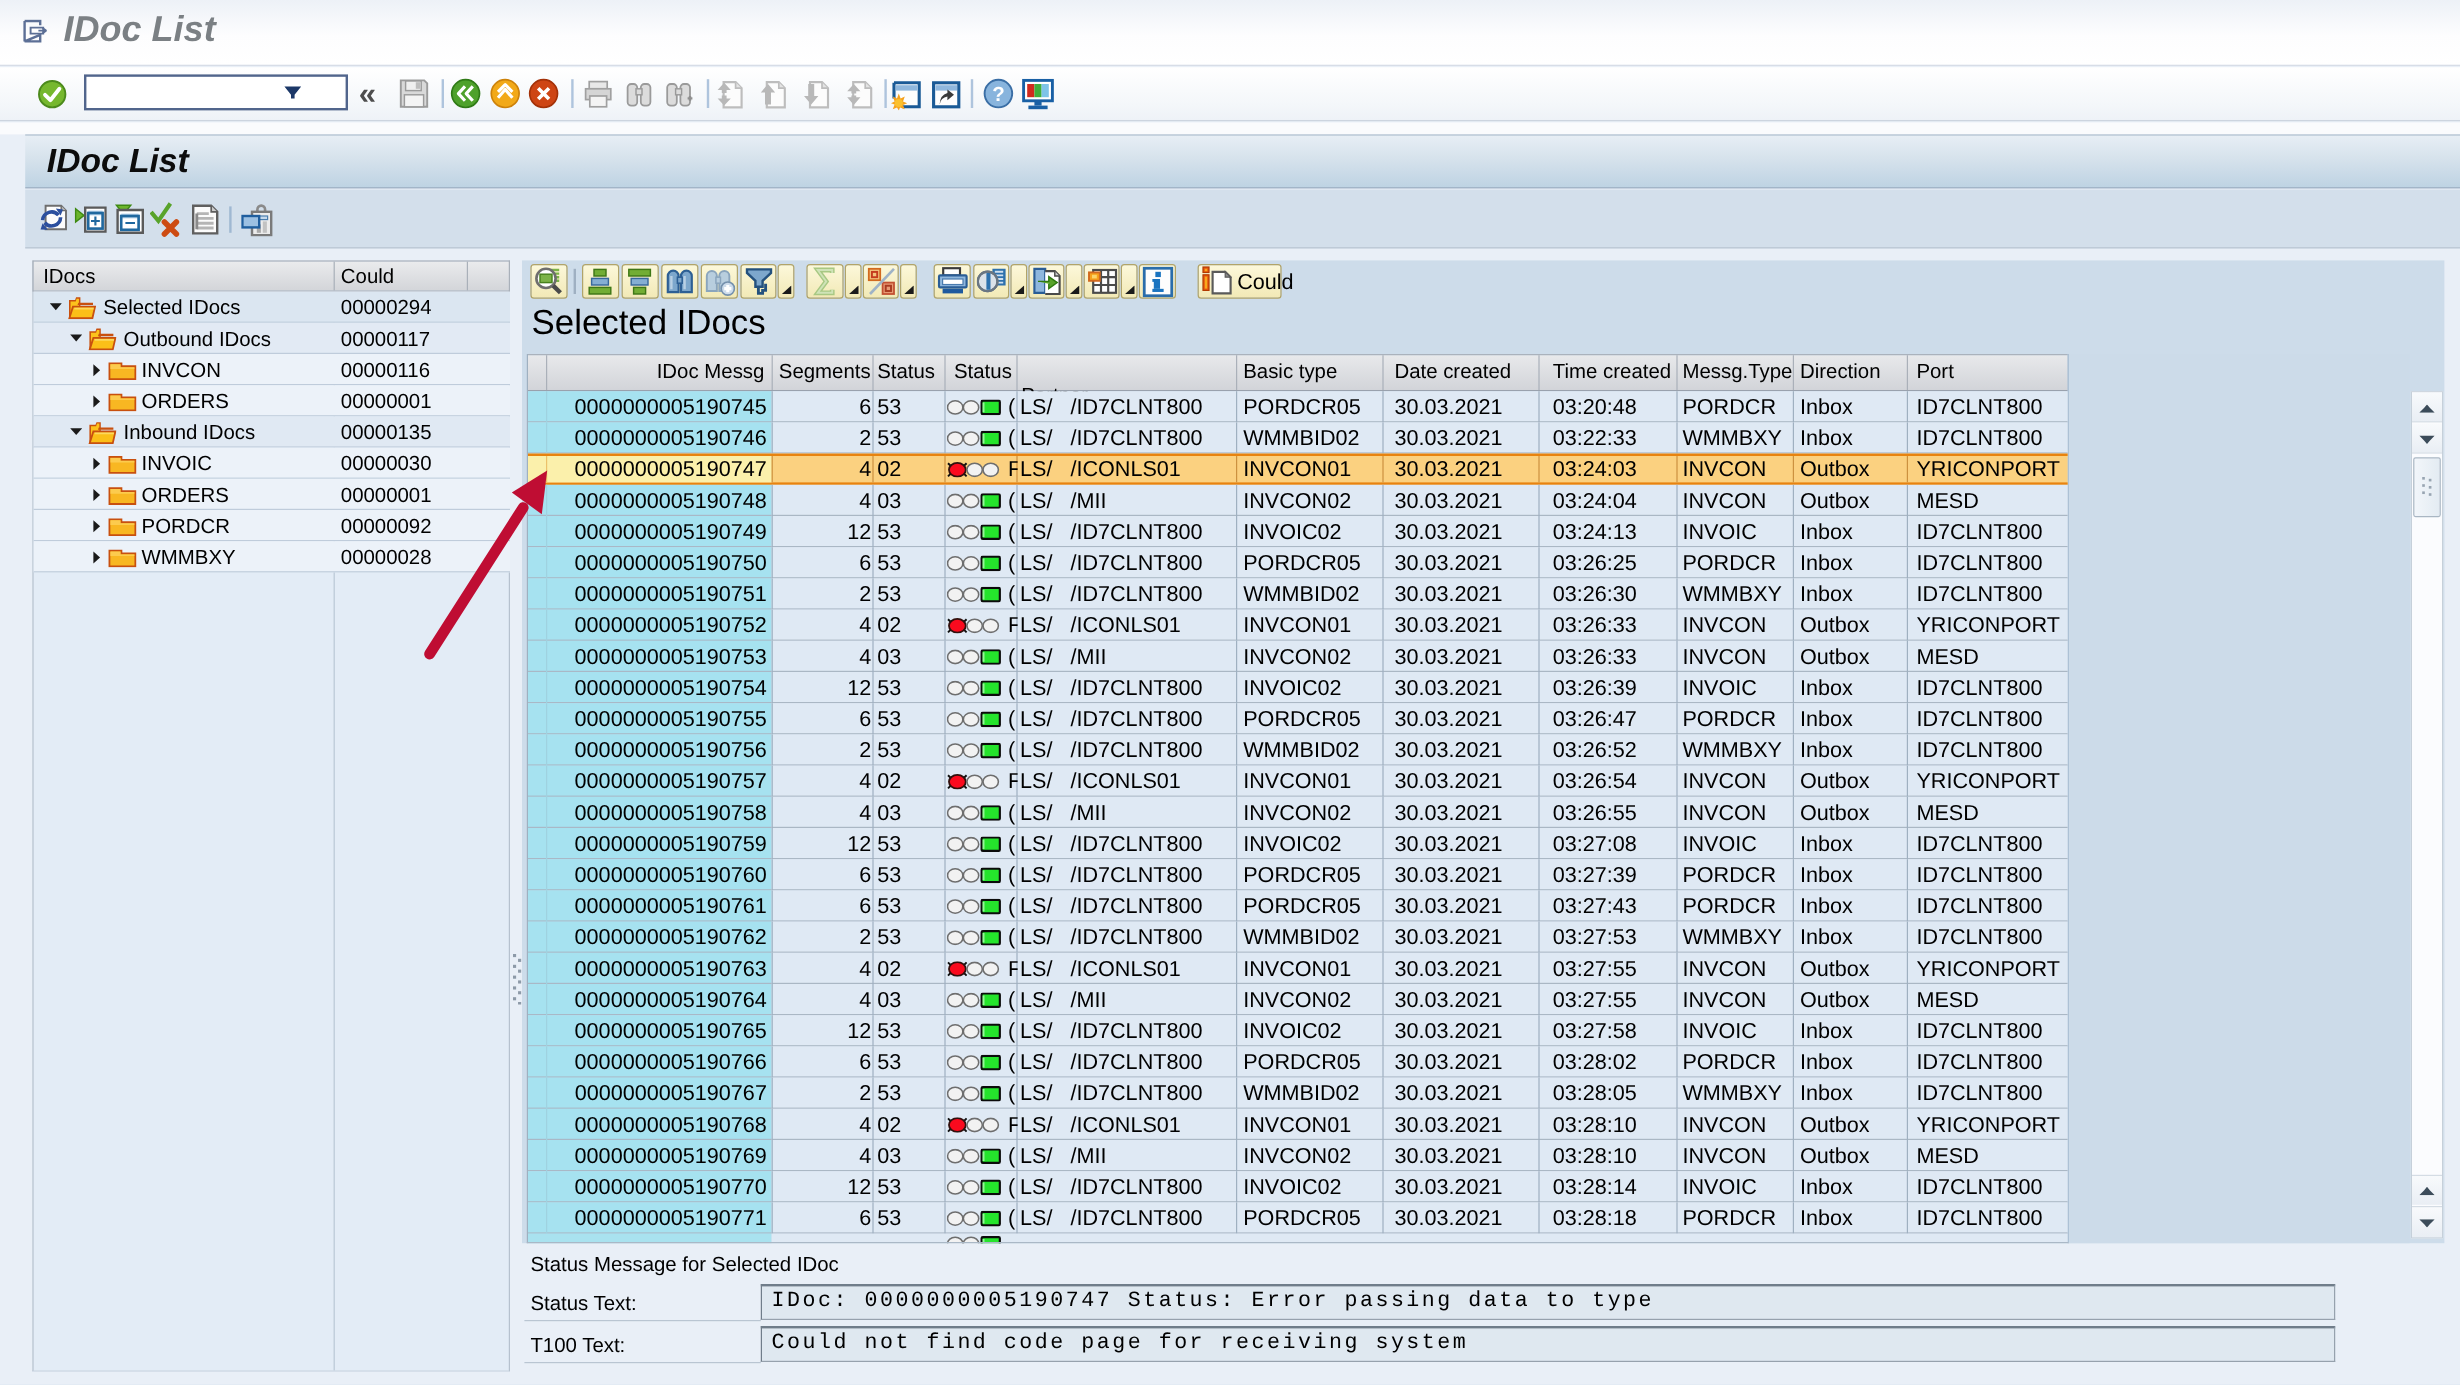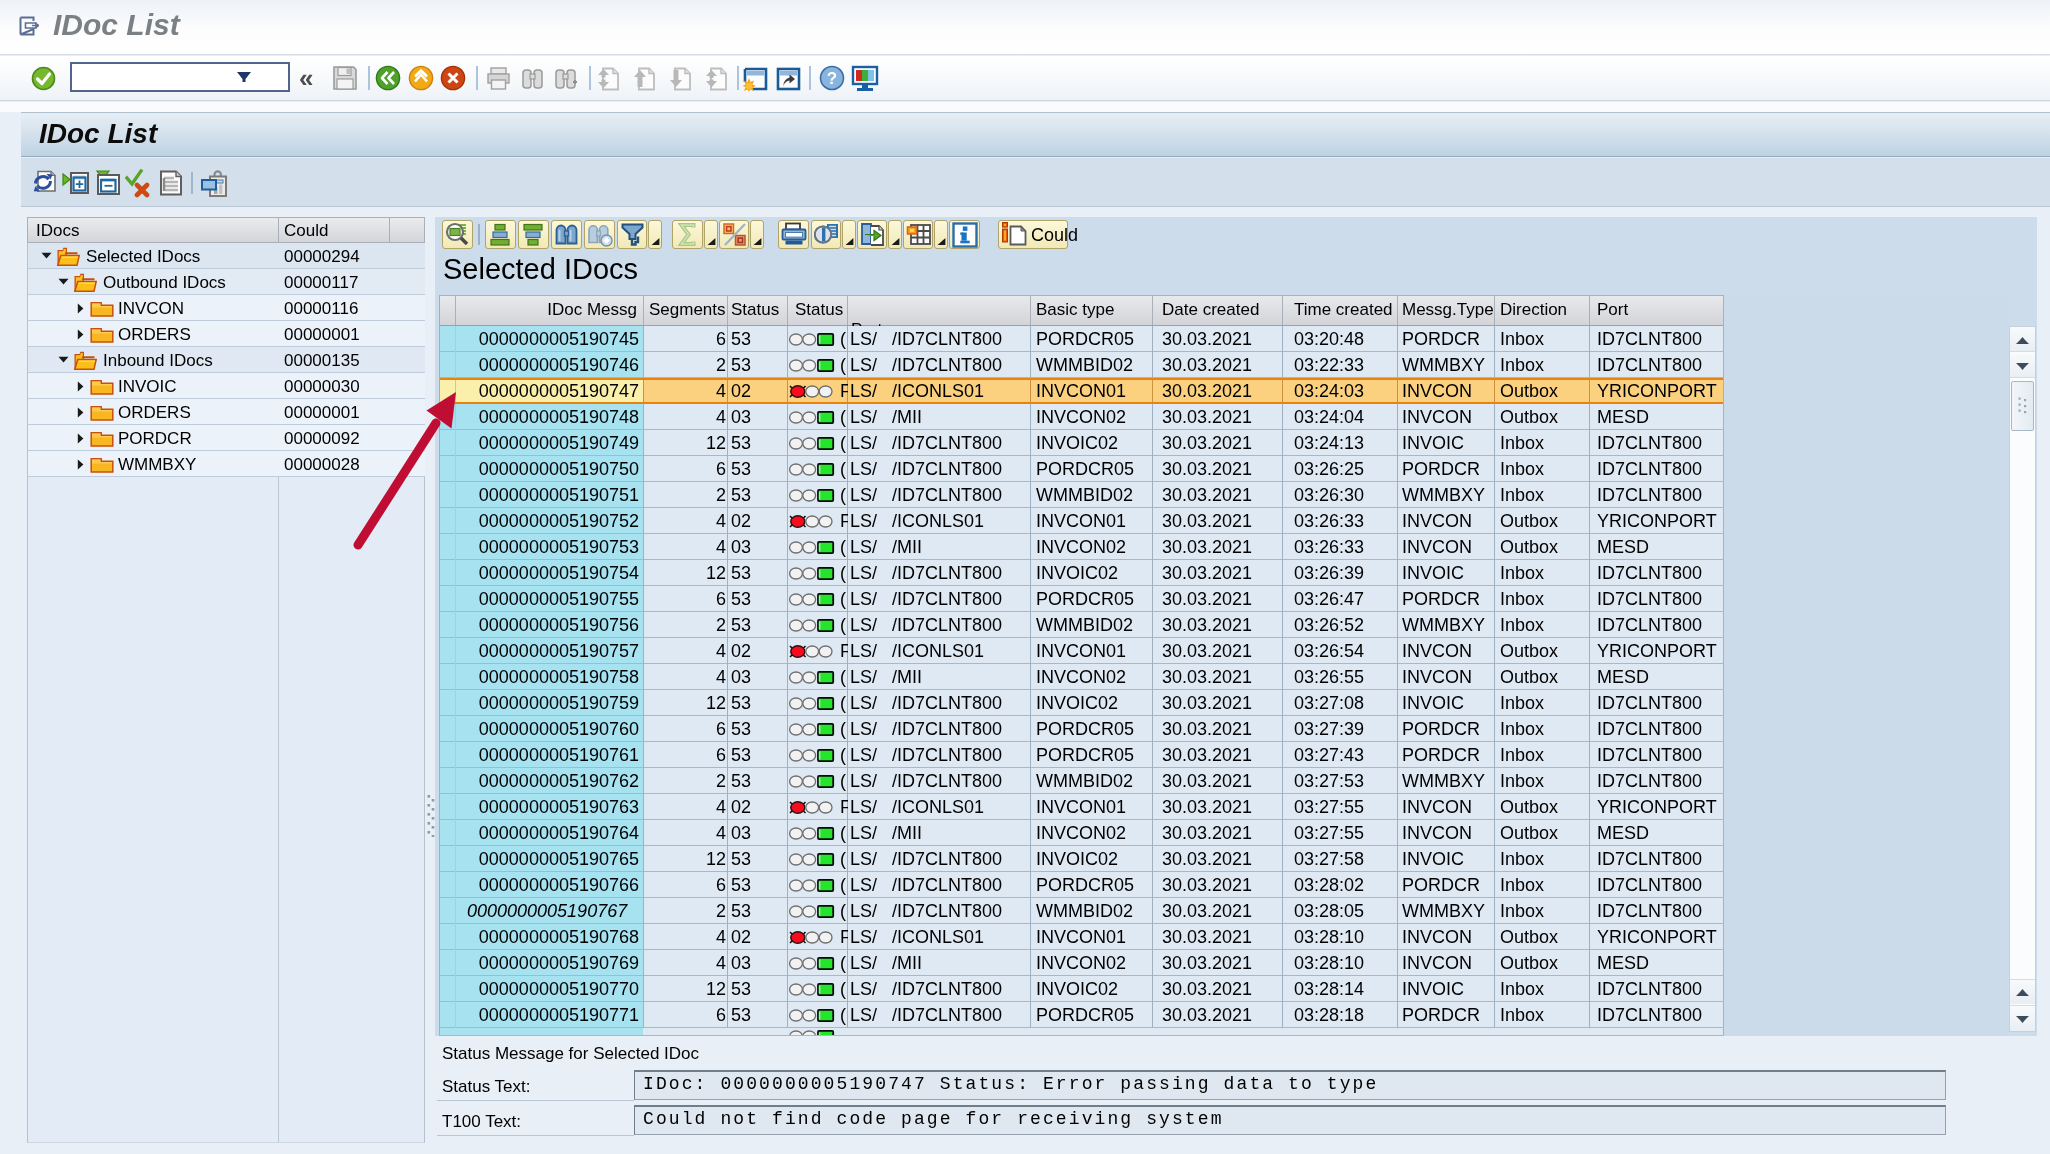--- a/index.html
+++ b/index.html
@@ -1216,21 +1216,21 @@
 <div class="ab" style="left:643px;top:898px;width:1px;height:26px;background:#9fb0c0;"></div>
 <div class="ab" style="left:727px;top:898px;width:1px;height:26px;background:#9fb0c0;"></div>
 <div class="ab" style="left:787px;top:898px;width:1px;height:26px;background:#9fb0c0;"></div>
 <div class="ab" style="left:847px;top:898px;width:1px;height:26px;background:#9fb0c0;"></div>
 <div class="ab" style="left:1030px;top:898px;width:1px;height:26px;background:#9fb0c0;"></div>
 <div class="ab" style="left:1152px;top:898px;width:1px;height:26px;background:#9fb0c0;"></div>
 <div class="ab" style="left:1282px;top:898px;width:1px;height:26px;background:#9fb0c0;"></div>
 <div class="ab" style="left:1397px;top:898px;width:1px;height:26px;background:#9fb0c0;"></div>
 <div class="ab" style="left:1494px;top:898px;width:1px;height:26px;background:#9fb0c0;"></div>
 <div class="ab" style="left:1589px;top:898px;width:1px;height:26px;background:#9fb0c0;"></div>
-<div class="ab txt" style="left:467px;top:901px;width:184px;text-align:left;font-size:18px;font-style:italic;">0000000005190767</div>
+<div class="ab txt" style="left:467px;top:901px;width:184px;text-align:center;font-size:18px;">0000000005190767</div>
 <div class="ab txt" style="left:643px;top:901px;width:83px;text-align:right;font-size:18px;">2</div>
 <div class="ab txt" style="left:731px;top:901px;font-size:18px;">53</div>
 <div class="ab" style="left:789px;top:905px;">
     <svg width="46" height="13" viewBox="0 0 46 13">
       <ellipse cx="7" cy="6.5" rx="6.4" ry="5.5" fill="#f2f2f2" stroke="#6e6e6e" stroke-width="1.3"></ellipse>
       <ellipse cx="20.2" cy="6.5" rx="6.4" ry="5.5" fill="#f2f2f2" stroke="#6e6e6e" stroke-width="1.3"></ellipse>
       <rect x="29" y="0.9" width="15.2" height="11.2" rx="1" fill="#25e42c" stroke="#0b0b0b" stroke-width="1.8"></rect>
       <path d="M30.6 2.5 L30.6 10.5" stroke="#97f59a" stroke-width="1.6"></path>
     </svg>
   </div>

